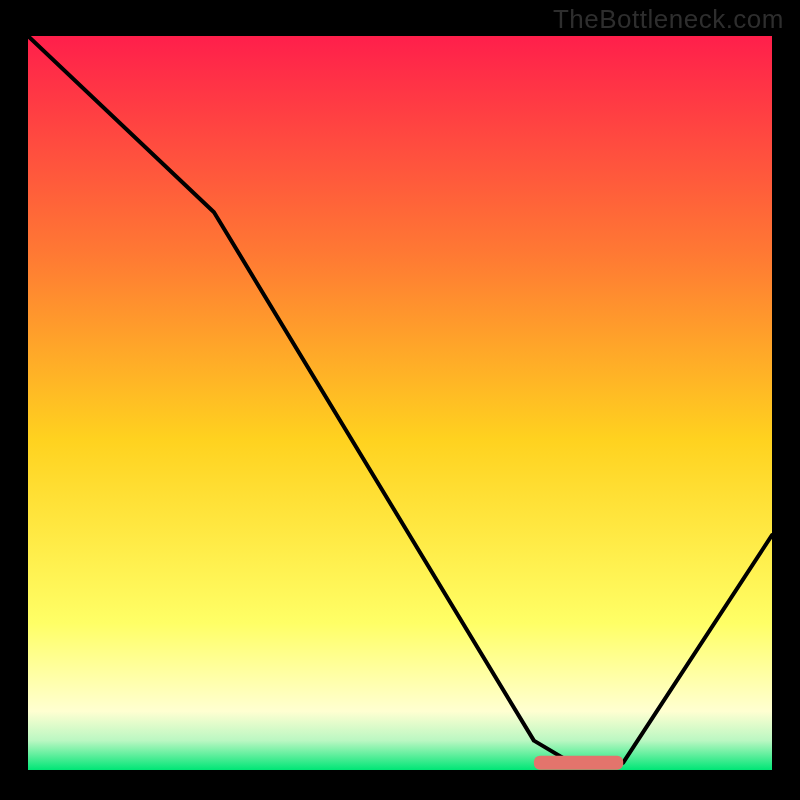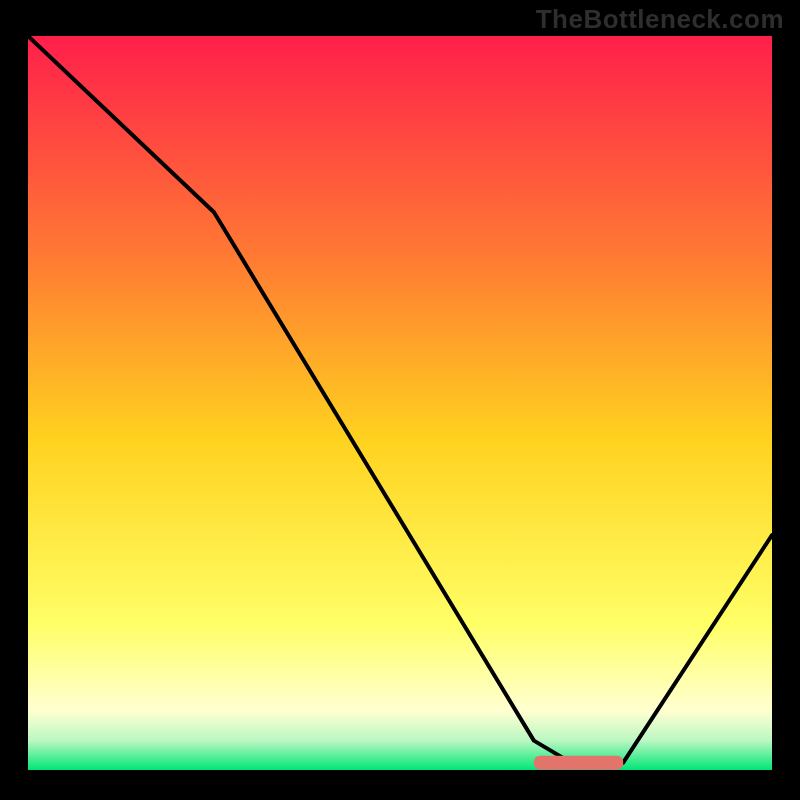--- a/index.html
+++ b/index.html
@@ -16,21 +16,21 @@
     height: 800px;
     background: #000;
     position: relative;
   }
   .watermark {
     position: absolute;
     top: 4px;
     right: 16px;
     color: #2e2e2e;
     font-size: 26px;
-    font-weight: bold;
+    font-weight: normal;
     letter-spacing: 0.5px;
   }
   .plot {
     position: absolute;
     left: 28px;
     top: 36px;
     width: 744px;
     height: 734px;
     background: #fff;
   }

